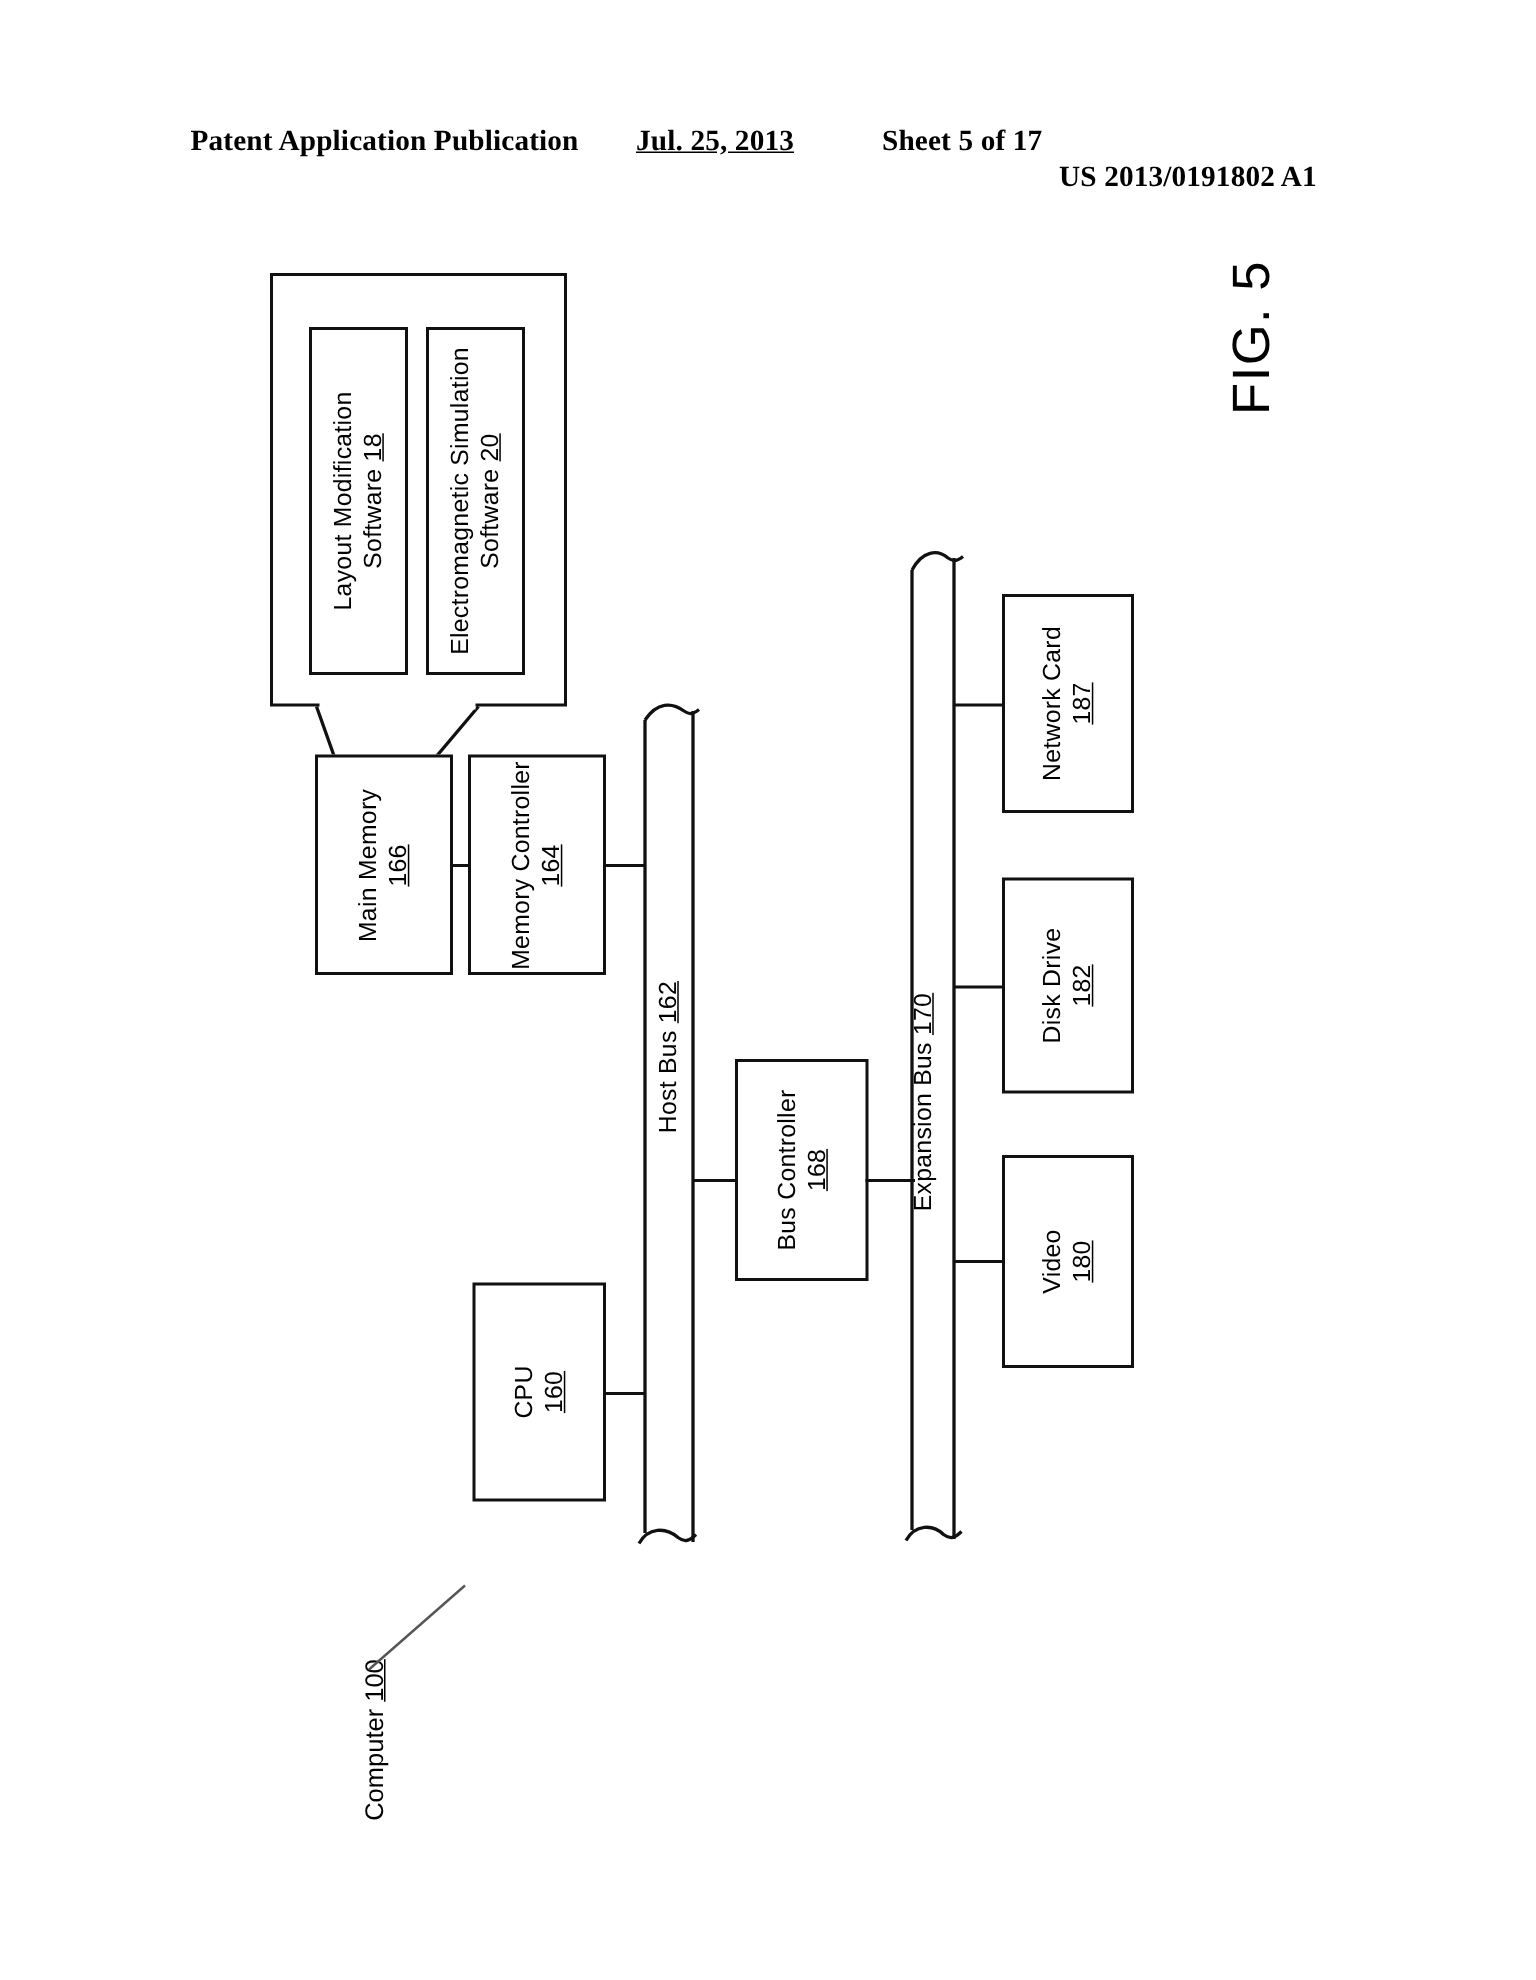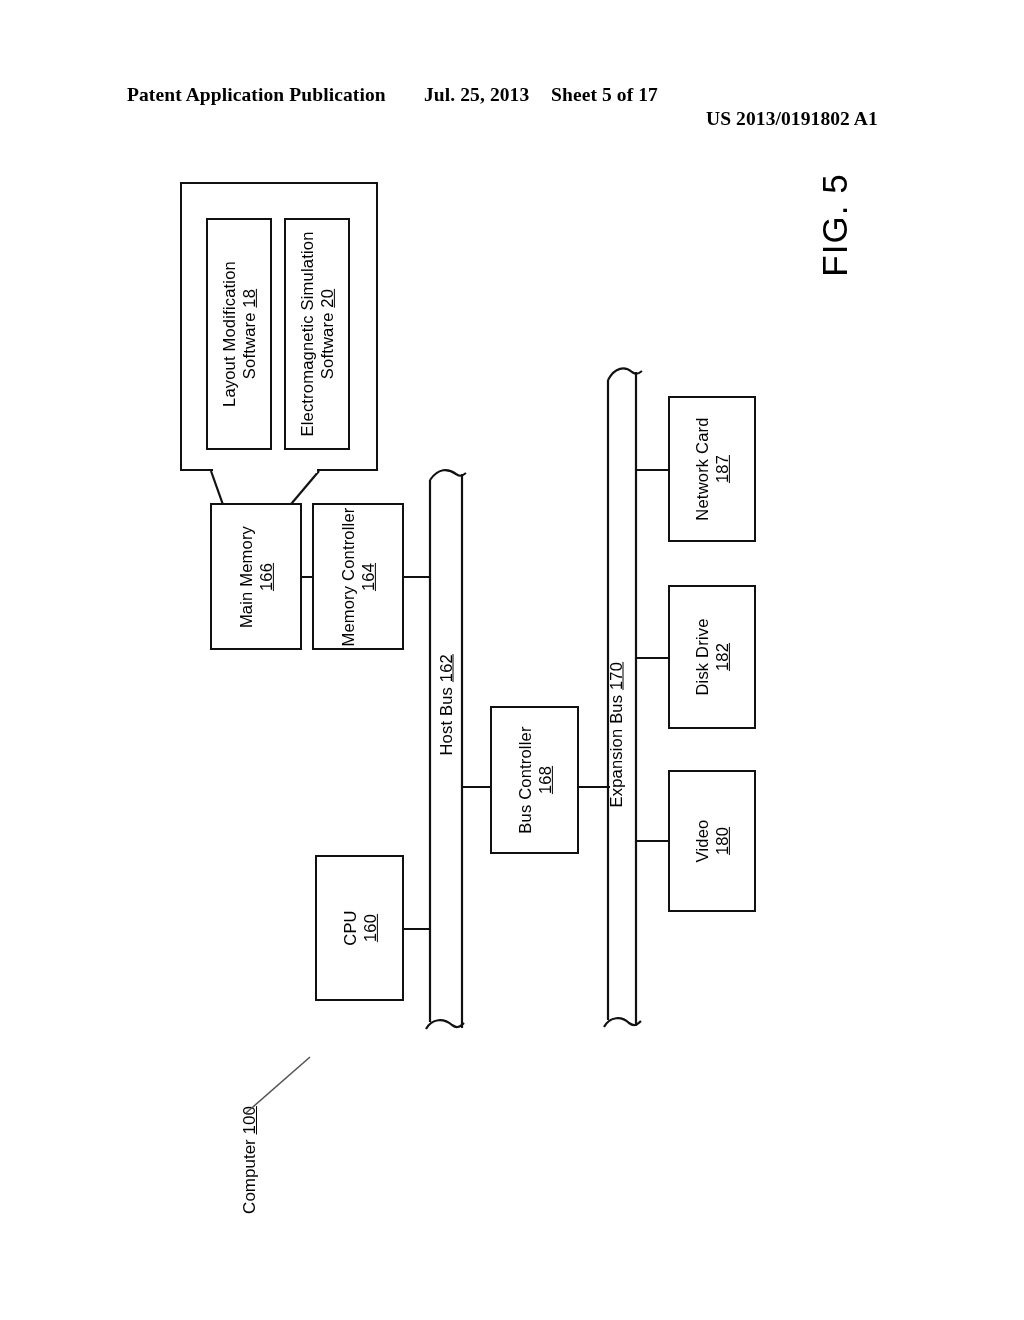--- a/index.html
+++ b/index.html
@@ -23,22 +23,22 @@
     top: 84px;
     width: 900px;
     height: 32px;
     font-family: "Liberation Serif", serif;
     font-weight: bold;
     font-size: 19.5px;
     letter-spacing: 0.1px;
     white-space: nowrap;
   }
   .hdr-pub   { position: absolute; left: 127px;  top: 0; }
-  .hdr-date  { position: absolute; left: 424px;  top: 0; }
-  .hdr-sheet { position: absolute; left: 551px;  top: 0; }
+  .hdr-date  { position: absolute; left: 424px;  top: 0; text-decoration: underline; }
+  .hdr-sheet { position: absolute; left: 588px;  top: 0; }
   .hdr-num   { position: absolute; left: 706px;  top: 0; margin-top: 24px; }
 
   
   .figure-canvas {
     position: absolute;
     left: 0;
     top: 0;
     width: 1024px;
     height: 1320px;
   }

